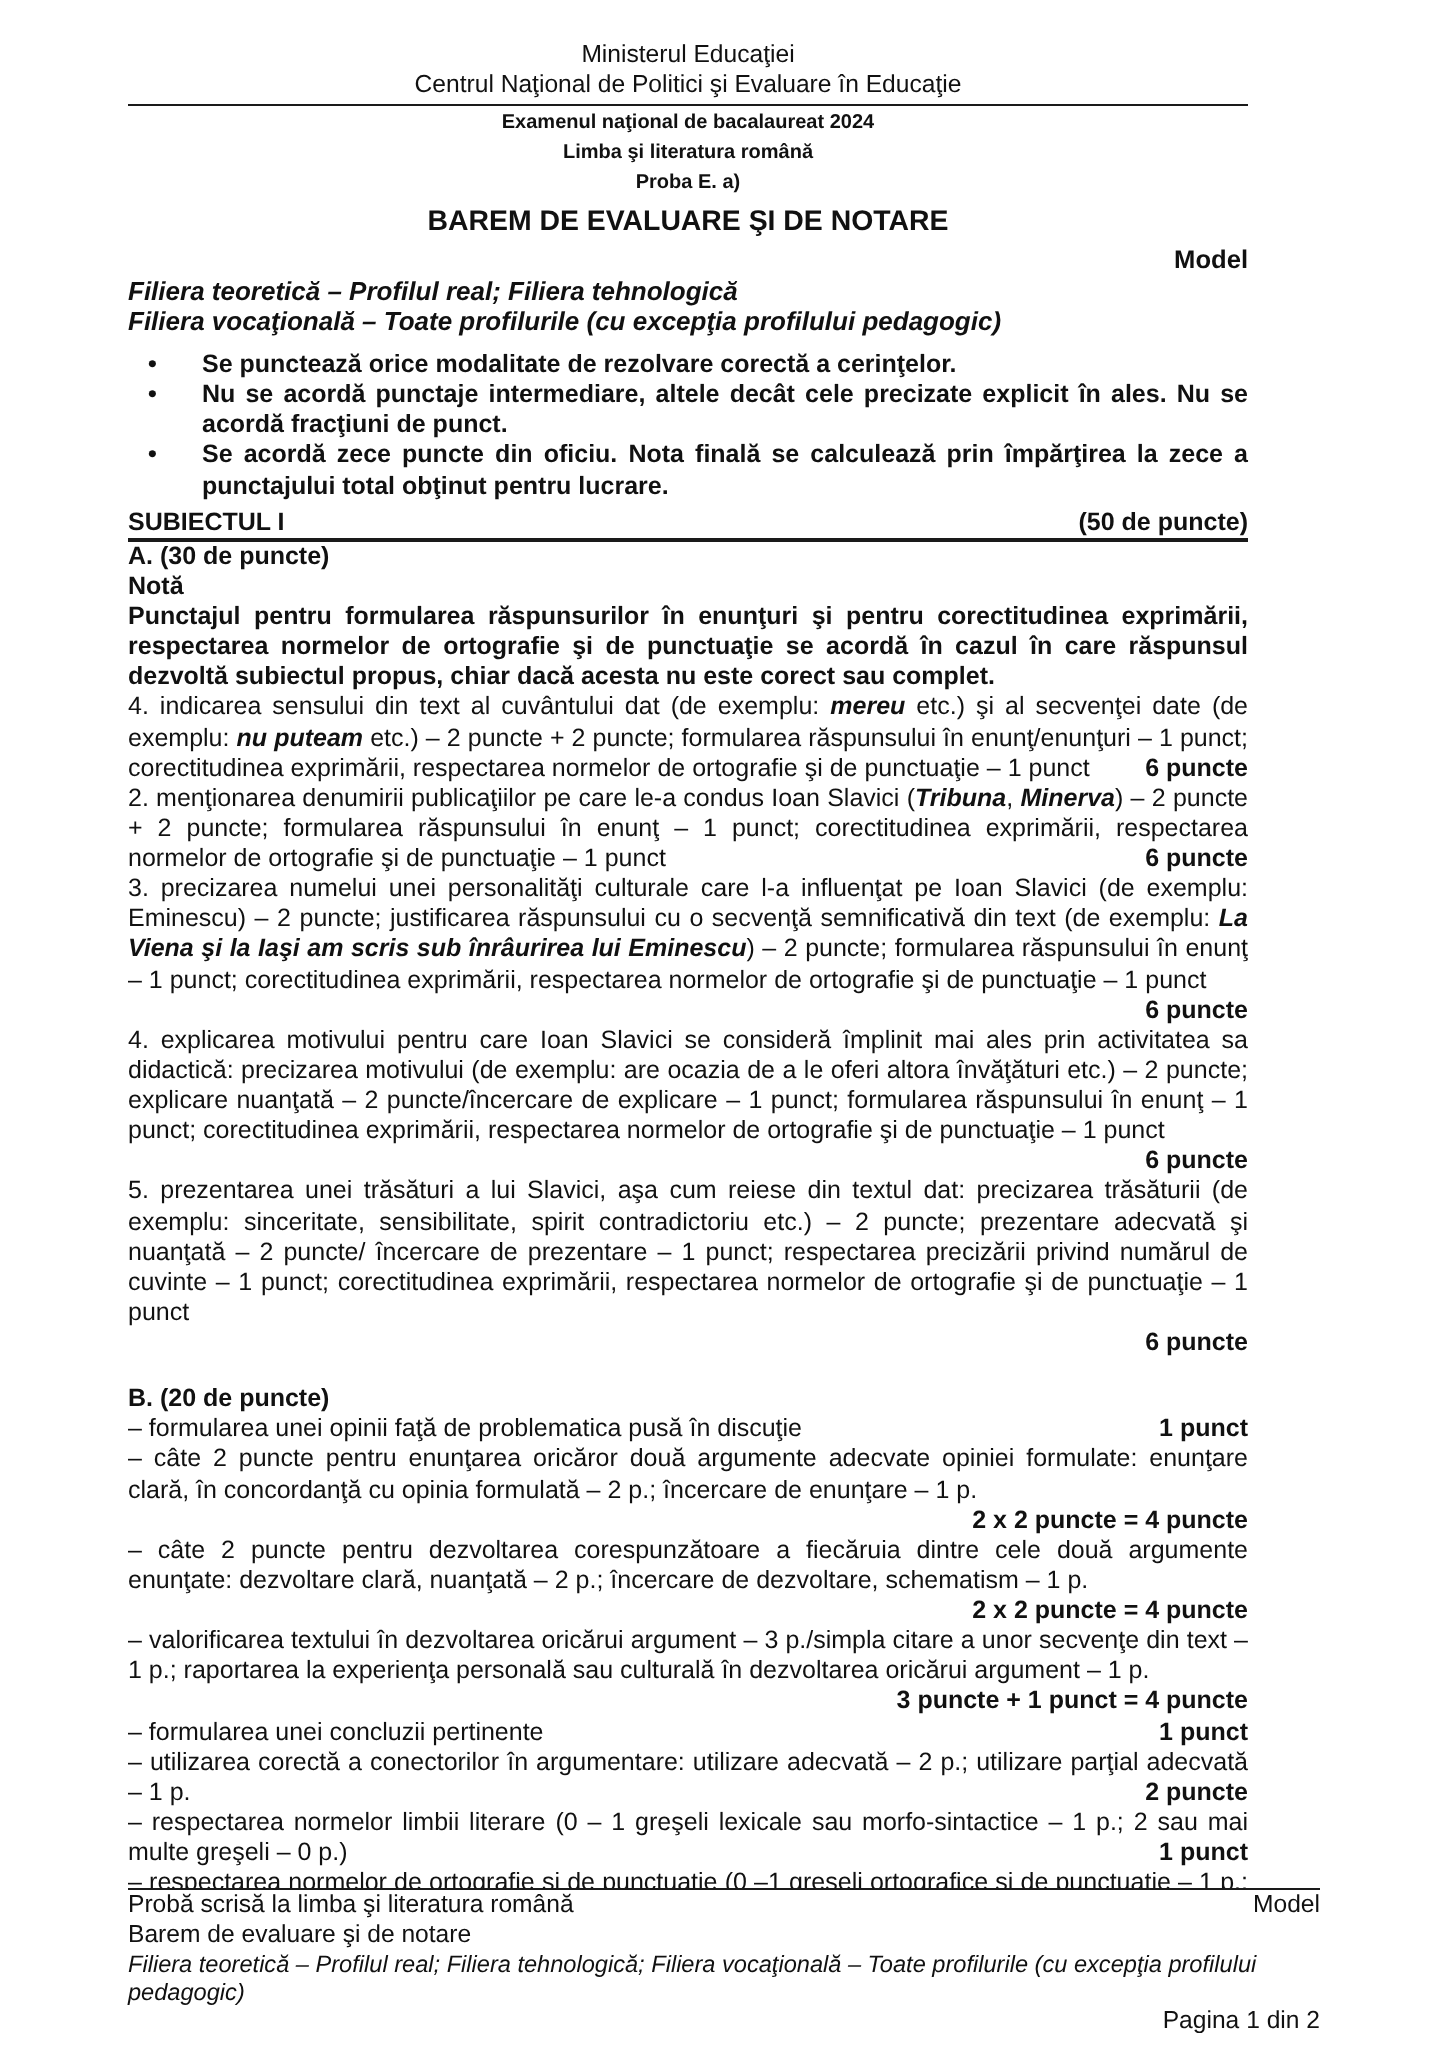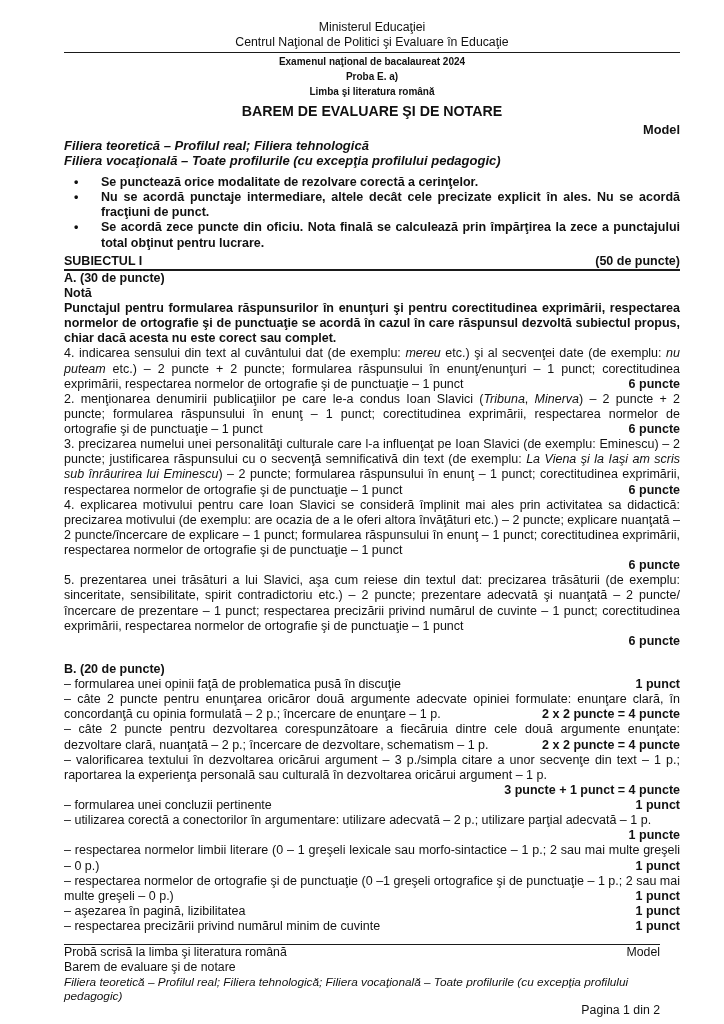--- a/index.html
+++ b/index.html
@@ -4,24 +4,24 @@
 <style>
   :root { --text:#111; --background:#fff; --rule:#1a1a1a; }
   * { box-sizing: border-box; }
   html,body { margin:0; padding:0; }
   body {
     width:724px; height:1024px; position:relative; overflow:hidden;
     background:var(--background); color:var(--text);
     font-family:"Liberation Sans","DejaVu Sans",sans-serif;
     font-size:12.5px; line-height:1.21;
   }
-  .content { padding:20px 44px 0 64px; }
+  .content { padding:20px 100px 0 64px; }
   .c { text-align:right; }
   .b { font-weight:700; }
-  .it { font-style:italic; }
+  .it { font-style:italic;font-weight:bold; }
   .org { font-size:12.3px; text-align:center; }
   .org-block { border-bottom:1.5px solid var(--rule); padding-bottom:2px; margin-bottom:2px; }
   .t1 { text-align:center; font-weight:700; font-size:10px; margin-top:3px; }
   .t-barem { text-align:center; font-weight:700; font-size:14.2px; margin-top:5px; }
   .model-top { text-align:right; font-weight:700; font-size:12.8px; margin-top:2px; }
   .filiera { font-weight:700; font-style:italic; font-size:13px; }
   .rules { margin-top:6px; }
   .bullet-item { position:relative; padding-left:37px; font-weight:700; text-align:justify; }
   .dot { position:absolute; left:10px; top:0; }
   .subiectul-row { display:flex; justify-content:space-between; font-weight:700;
@@ -41,22 +41,22 @@
 <body>
 
 <div class="content">
 
   <div class="org-block">
     <div class="org">Ministerul Educaţiei</div>
     <div class="org">Centrul Naţional de Politici şi Evaluare în Educaţie</div>
   </div>
 
   <div class="t1">Examenul naţional de bacalaureat 2024</div>
+  <div class="t1">Limba şi literatura română</div>
   <div class="t1">Proba E. a)</div>
-  <div class="t1">Limba şi literatura română</div>
   <div class="t-barem">BAREM DE EVALUARE ŞI DE NOTARE</div>
   <div class="model-top">Model</div>
   <div class="filiera">Filiera teoretică – Profilul real; Filiera tehnologică</div>
   <div class="filiera">Filiera vocaţională – Toate profilurile (cu excepţia profilului pedagogic)</div>
 
   <div class="rules">
     <div class="bullet-item">
       <span class="dot">•</span>
       <span>Se punctează orice modalitate de rezolvare corectă a cerinţelor.</span>
     </div>
@@ -117,21 +117,21 @@
   <div class="row">
     <span>– valorificarea textului în dezvoltarea oricărui argument – 3 p./simpla citare a unor secvenţe din text – 1 p.; raportarea la experienţa personală sau culturală în dezvoltarea oricărui argument – 1 p.</span>
     <span class="ptsline">3 puncte + 1 punct = 4 puncte</span>
   </div>
   <div class="row">
     <span>– formularea unei concluzii pertinente</span>
     <span class="pts">1 punct</span>
   </div>
   <div class="row">
     <span>– utilizarea corectă a conectorilor în argumentare: utilizare adecvată – 2 p.; utilizare parţial adecvată – 1 p.</span>
-    <span class="pts">1 puncte</span>
+    <span class="pts">2 puncte</span>
   </div>
   <div class="row">
     <span>– respectarea normelor limbii literare (0 – 1 greşeli lexicale sau morfo-sintactice – 1 p.; 2 sau mai multe greşeli – 0 p.)</span>
     <span class="pts">1 punct</span>
   </div>
   <div class="row">
     <span>– respectarea normelor de ortografie şi de punctuaţie (0 –1 greşeli ortografice şi de punctuaţie – 1 p.; 2 sau mai multe greşeli – 0 p.)</span>
     <span class="pts">1 punct</span>
   </div>
   <div class="row">

